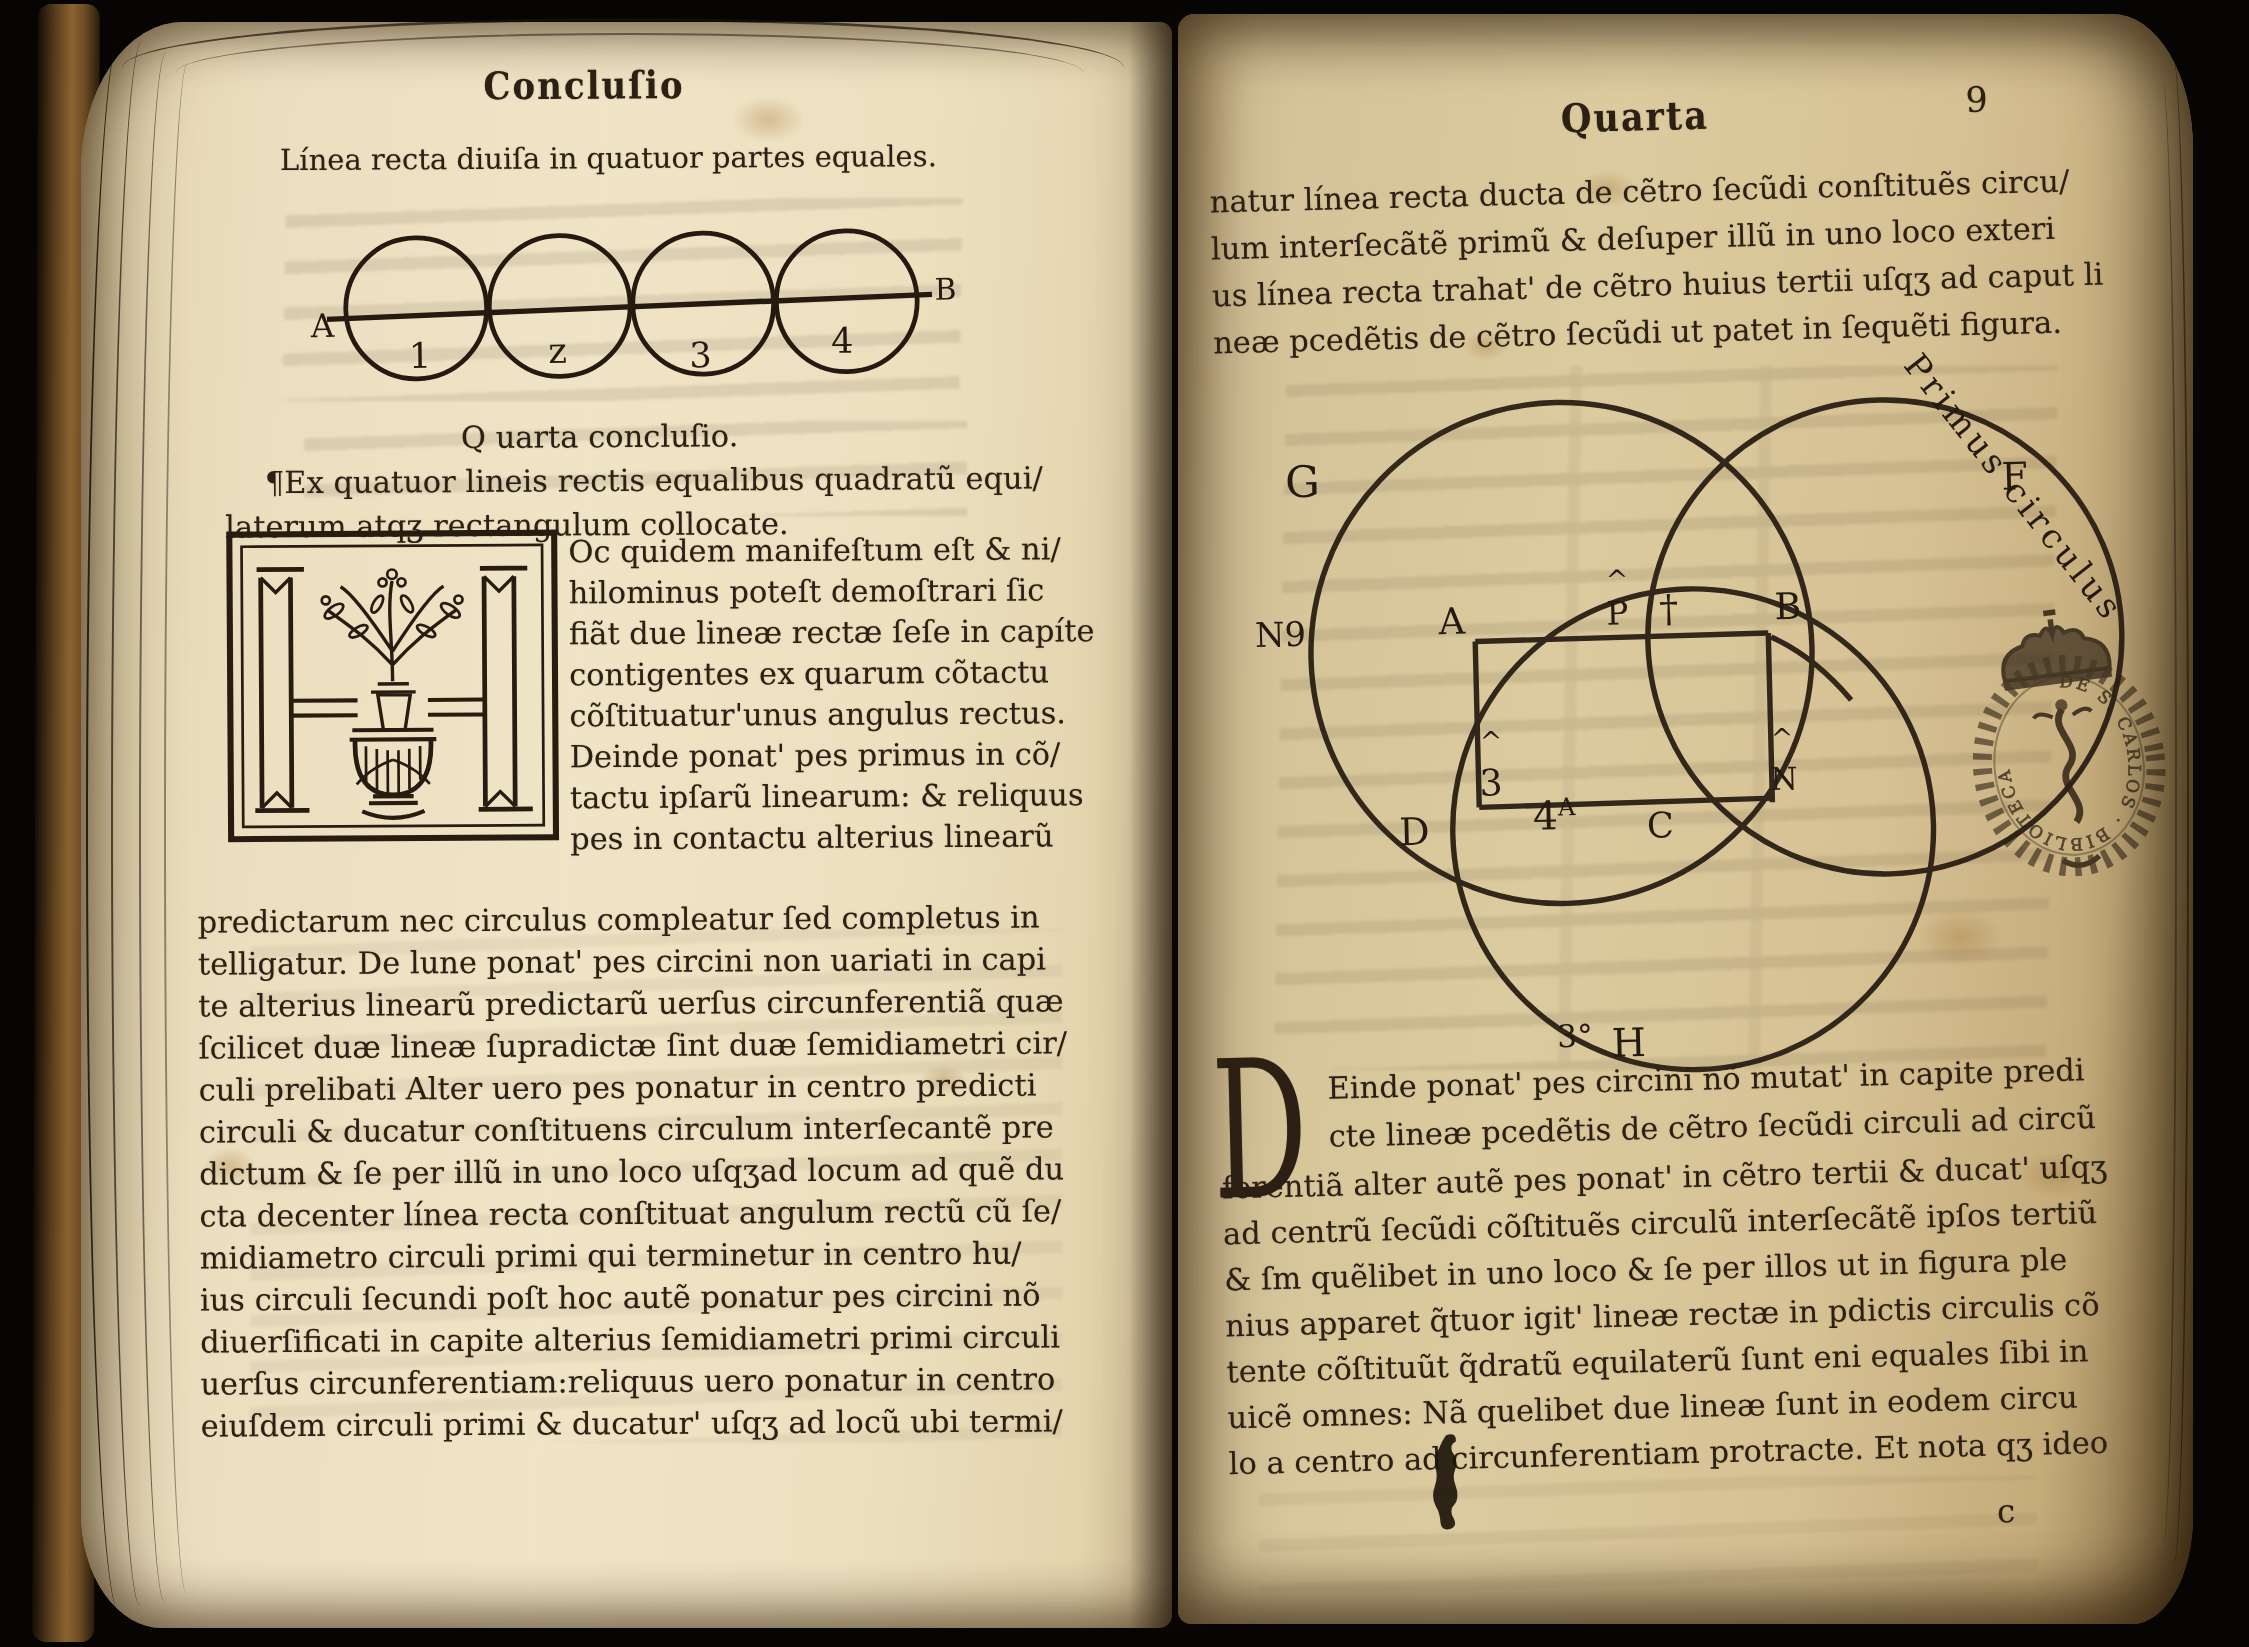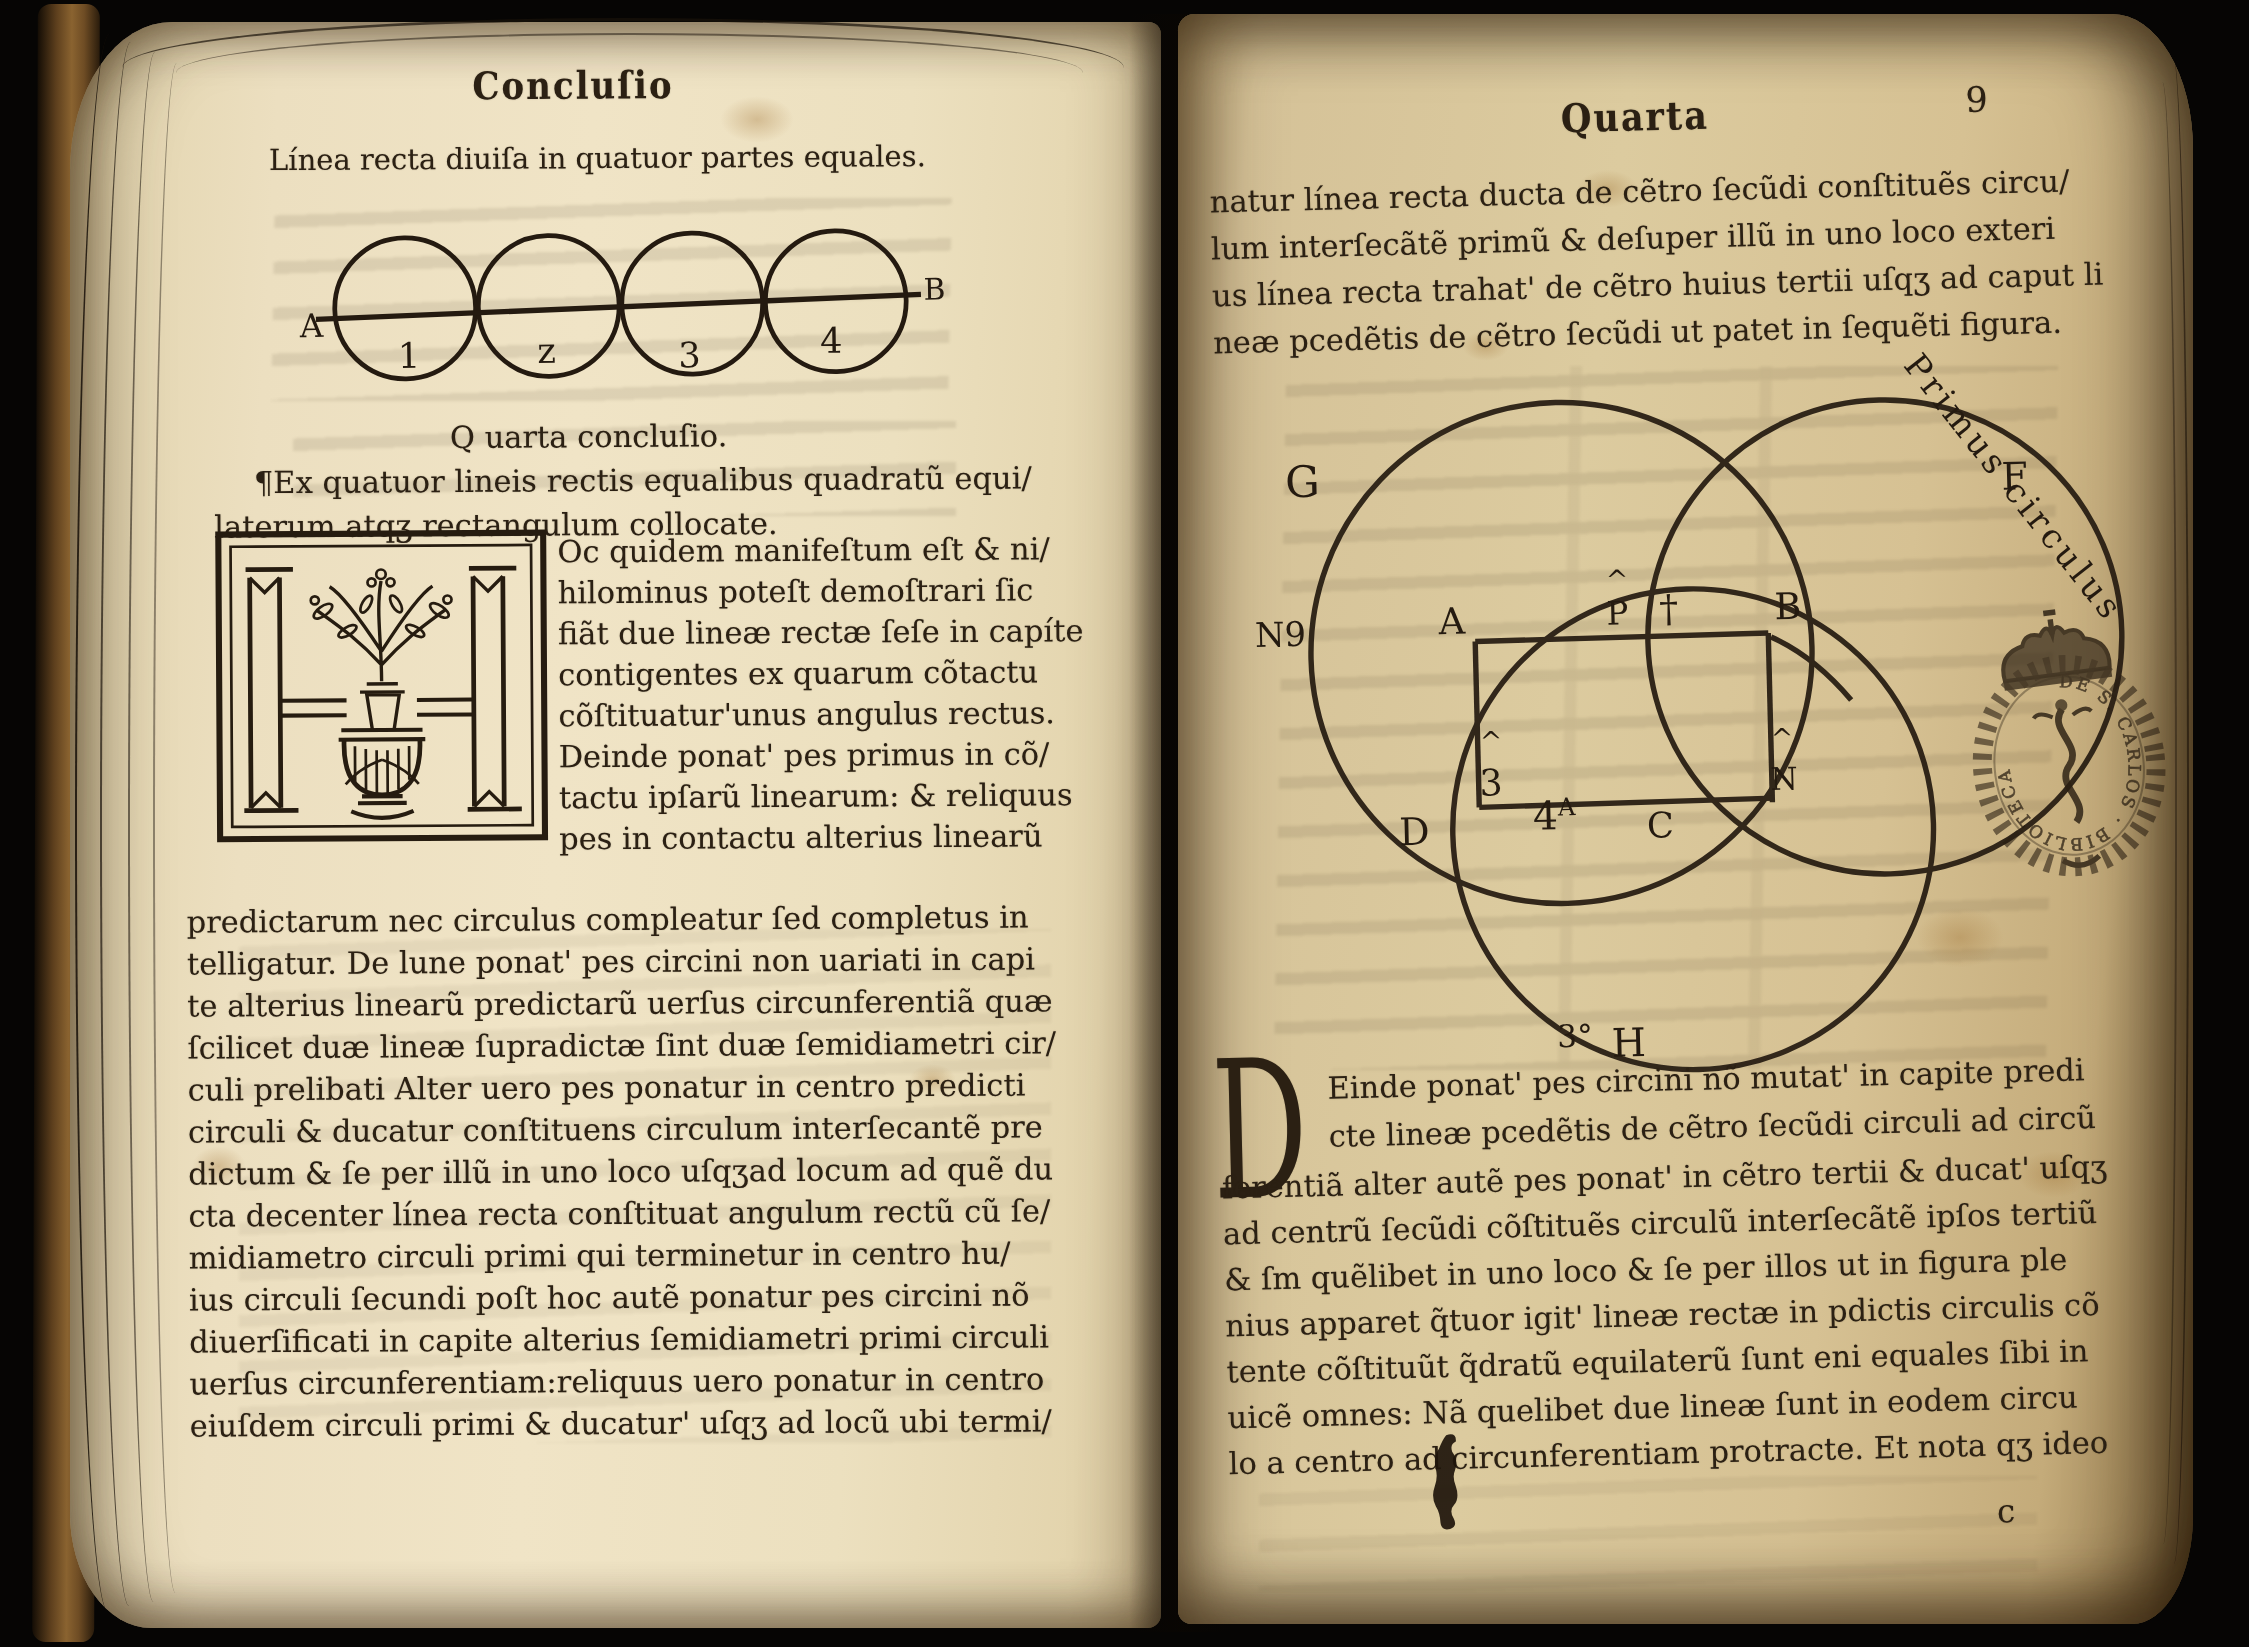--- a/index.html
+++ b/index.html
@@ -26,21 +26,21 @@
 
   <div class="abs" style="left:35px;top:4.1px;width:62px;height:1638px;border-radius:13.5px;
               background:linear-gradient(90deg,#140d05 0%,#5d3f1d 30%,#8a6330 55%,#6e4c24 75%,#2a1c0c 100%);
               transform:rotate(.2deg);"></div>
 
   <div class="abs" style="left:93px;top:6.8px;width:102px;height:1633px;border-radius:47px 0 0 41px;
               background:linear-gradient(90deg,#0a0703 0,#c9b890 10%,#e0d2ac 30%,#120c06 33%,#d5c59e 36%,#e6d9b6 62%,#150e07 65%,#dbcca6 68%,#ead候 0),
               linear-gradient(90deg,#0a0703 0,#c9b890 12%,#e0d2ac 30%,#120c06 33%,#d5c59e 37%,#e6d9b6 60%,#150e07 64%,#dbcca6 70%,#eadfbd 100%);
               transform:rotate(.3deg);"></div>
 
-  <div class="abs" style="left:70px;top:21.7px;width:1091px;height:1606px;
+  <div class="abs" style="left:81px;top:21.7px;width:1091px;height:1606px;
               border-radius:102px 12.2px 13.5px 81px / 149px 12.2px 13.5px 115px;
               background:linear-gradient(93deg,#cdbb92 0%,#e4d6b1 5%,#ecdfc0 18%,#f0e4c6 45%,#ece0bf 72%,#e3d4ad 92%,#d2c098 100%);
               box-shadow: inset 0 17.6px 37px rgba(60,40,15,.28), inset 0 -23px 41px rgba(60,40,15,.30),
                           inset -31px 0 58px rgba(70,50,20,.34), inset 41px 0 61px rgba(55,38,14,.35);">
 
     <div class="edgeline" style="left:5.4px;top:12.2px;width:61px;height:1577px;"></div>
     <div class="edgeline" style="left:30px;top:20.3px;width:54px;height:1564px;opacity:.8;"></div>
     <div class="edgeline" style="left:58px;top:30px;width:47px;height:1550px;opacity:.65;"></div>
     <div class="edgeline" style="left:83px;top:41px;width:41px;height:1530px;opacity:.5;"></div>
 

